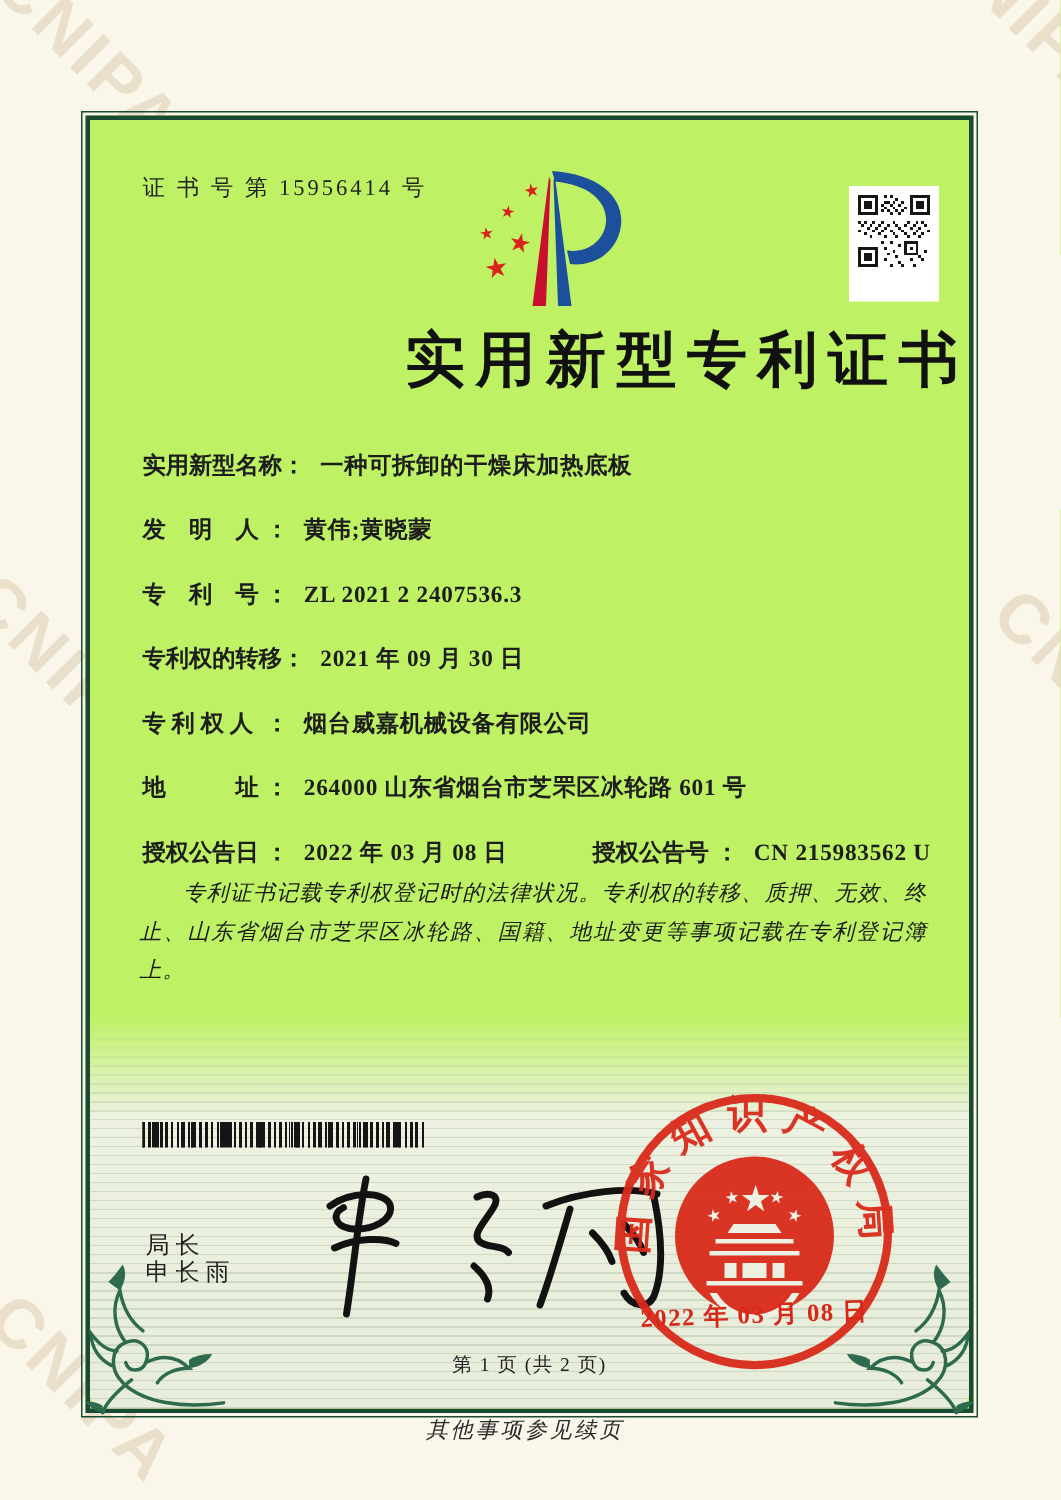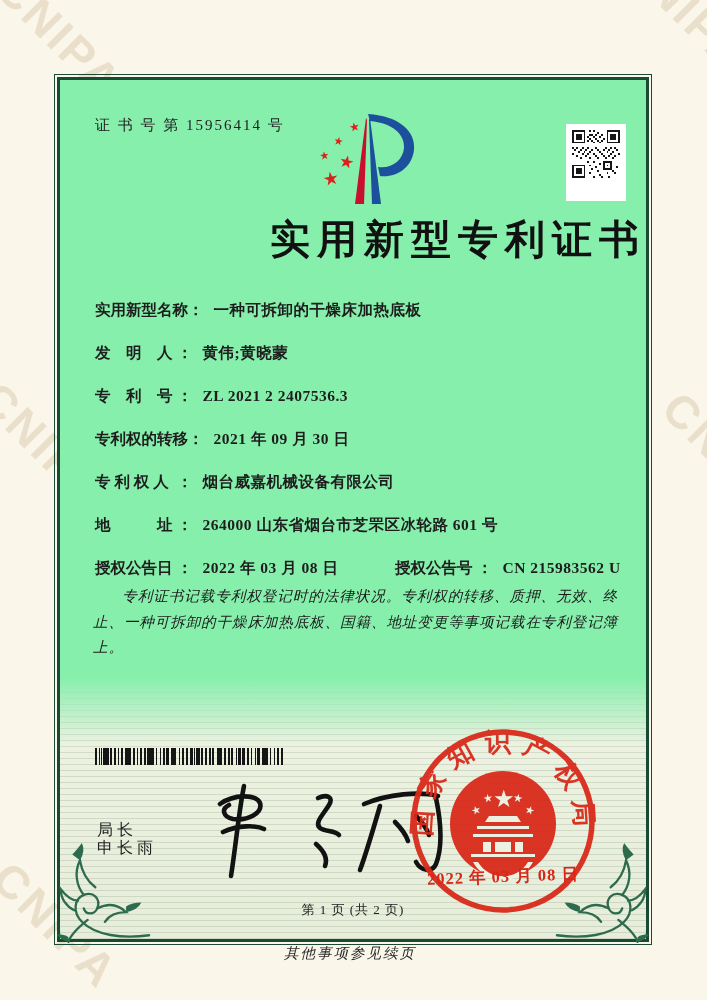--- a/index.html
+++ b/index.html
@@ -15,21 +15,21 @@
     font-weight:bold;font-size:46px;letter-spacing:3px;
     transform:rotate(45deg);color:rgba(206,186,150,.38);
     user-select:none;white-space:nowrap;
   }
   .wm.gray{color:rgba(196,190,178,.40);}
   .wm.faint{color:rgba(222,206,176,.40);}
   
   .cert{
     position:absolute;left:57px;top:77px;width:586px;height:859px;
     border:3px solid #1b4a34;outline:1px solid #1b4a34;outline-offset:2px;
-    background:#86efac;
+    background:#bef264;
   }
   .greenzone{
     position:absolute;left:0;right:0;bottom:0;height:262px;
     background:linear-gradient(180deg, rgba(235,240,224,0) 0%, #edf1e1 26%, #e7edda 100%);
     border-radius:0 0 10px 10px;
   }
   .greenzone .waves{
     position:absolute;inset:0;
     background:repeating-linear-gradient(0deg, rgba(122,152,120,.25) 0 1px, rgba(255,255,255,0) 1px 6px);
     -webkit-mask-image:linear-gradient(180deg, transparent 0, #000 30%);
@@ -185,21 +185,21 @@
   </div>
   <div class="row" style="top:435px">
     <span class="lbl">地　　　址</span><span class="colon">：</span><span class="val">264000  山东省烟台市芝罘区冰轮路 601 号</span>
   </div>
   <div class="row" style="top:478px">
     <span class="lbl">授权公告日</span><span class="colon">：</span><span class="val">2022 年 03 月 08 日</span>
     <span class="row2"><span class="lbl">授权公告号</span><span class="colon">：</span><span class="val">CN 215983562 U</span></span>
   </div>
 
   <div class="body-text">
-    <p>专利证书记载专利权登记时的法律状况。专利权的转移、质押、无效、终止、一种可拆卸的干燥床加热底板、国籍、地址变更等事项记载在专利登记簿上。</p>
+    <p>专利证书记载专利权登记时的法律状况。专利权的转移、质押、无效、终止、山东省烟台市芝罘区冰轮路、国籍、地址变更等事项记载在专利登记簿上。</p>
   </div>
 
   <div class="barcode"></div>
 
   <div class="sig-title">局长</div>
   <div class="sig-name">申长雨</div>
 
   <svg class="signature" viewBox="0 0 266 108">
     <g fill="none" stroke="#121212" stroke-width="4.6" stroke-linecap="round" stroke-linejoin="round">
       <path d="M46 14 C41 38 38 72 33 104"></path>

